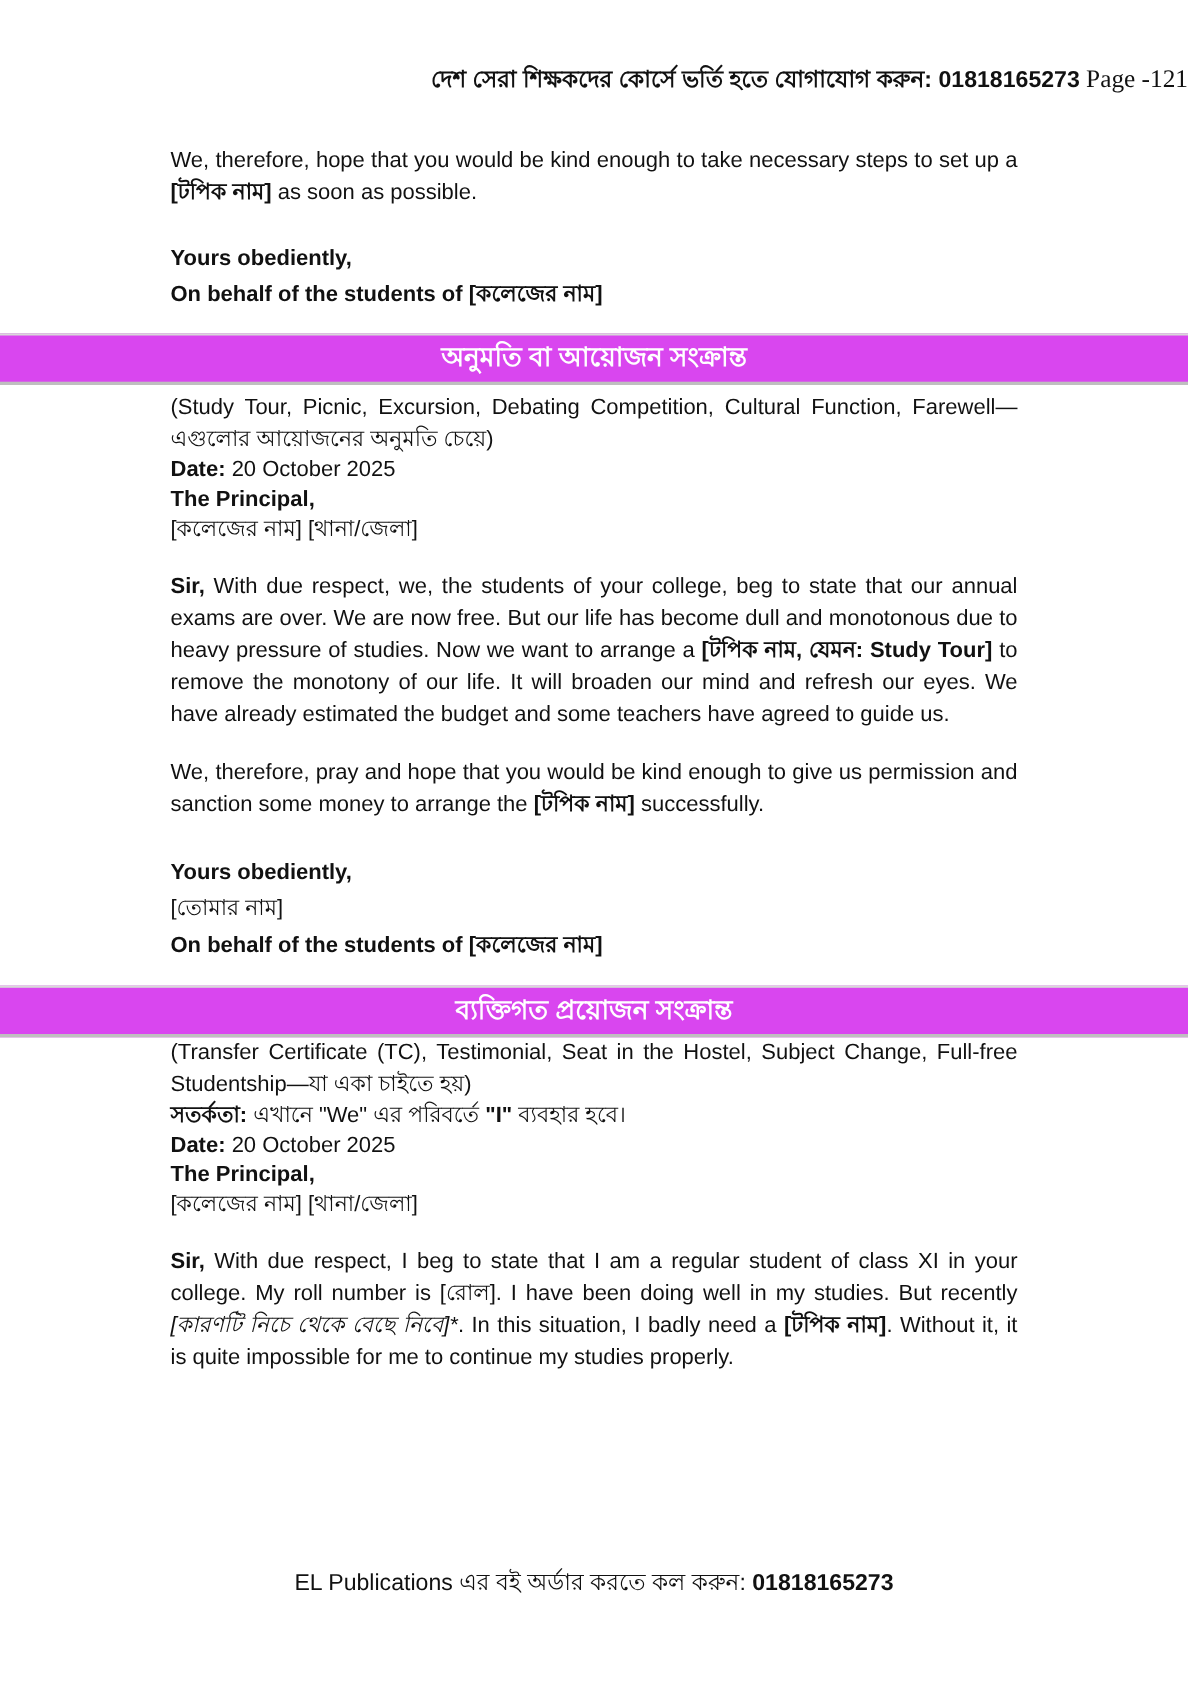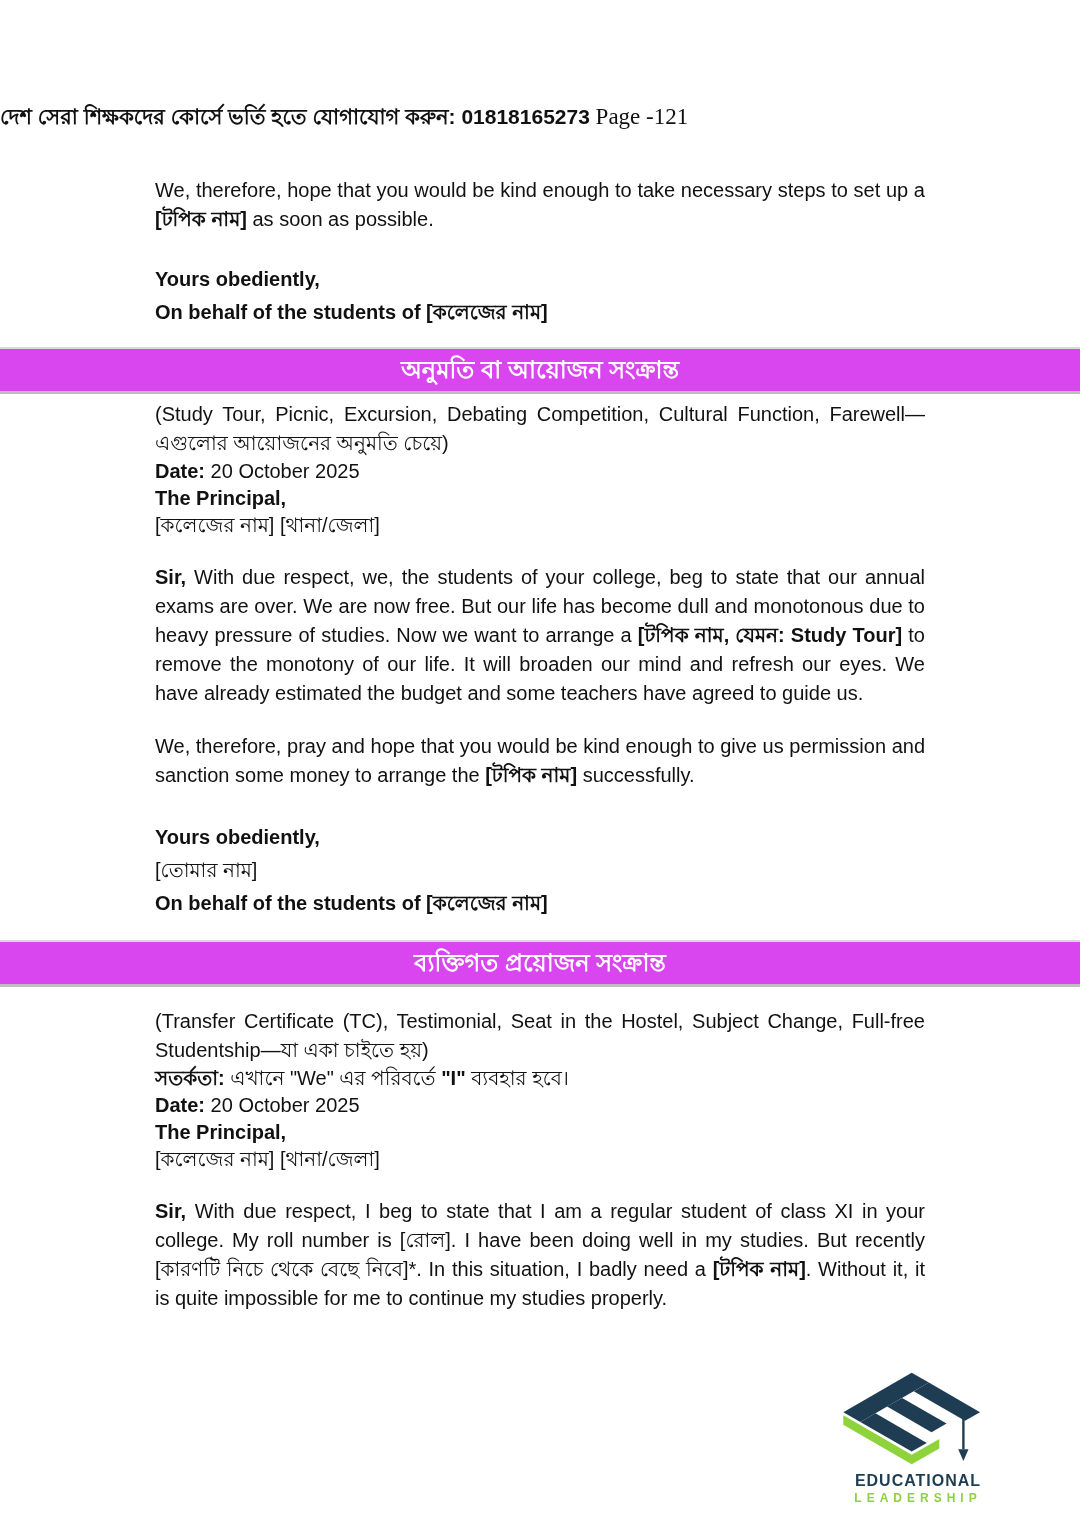--- a/index.html
+++ b/index.html
@@ -6,25 +6,25 @@
   .page{
     position:relative;
     width:1080px;height:1534px;
     margin:0 auto;
     background:#ffffff;
     font-family:"Liberation Sans",sans-serif;
     color:#111;
     overflow:hidden;
   }
   .b{font-weight:700;}
-  .i{}
+  .i{font-style:italic;}
   .s{font-family:"Liberation Serif",serif;font-weight:400;font-size:23px;}
   .header{
-    padding-top:104px;
-    text-align:left;
+    padding-top:59px;
+    text-align:right;
     font-size:21px;
     line-height:26px;
   }
   .content{padding:0 155px;}
   .para{font-size:20px;line-height:29px;margin:0;}
   .j{text-align:justify;margin-top:24px;}
   .sig div{font-size:20px;line-height:26px;}
   .sig .gap{margin-top:7px;}
   .banner{
     margin-top:22px;
@@ -84,40 +84,24 @@
       <div class="gap">[তোমার নাম]</div>
       <div class="b gap">On behalf of the students of [কলেজের নাম]</div>
     </div>
   </div>
 
   <div class="banner" style="margin-top:24px;">
     <span>ব্যক্তিগত প্রয়োজন সংক্রান্ত</span>
   </div>
 
   <div class="content">
-    <p class="para j" style="margin-top:20px;">(Transfer Certificate (TC), Testimonial, Seat in the Hostel, Subject Change, Full-free Studentship—যা একা চাইতে হয়)</p>
+    <p class="para j" style="margin-top:0;">(Transfer Certificate (TC), Testimonial, Seat in the Hostel, Subject Change, Full-free Studentship—যা একা চাইতে হয়)</p>
     <div class="meta"><span class="b">সতর্কতা:</span><span> এখানে "We" এর পরিবর্তে </span><span class="b">"I"</span><span> ব্যবহার হবে।</span></div>
     <div class="meta"><span class="b">Date:</span><span> 20 October 2025</span></div>
     <div class="meta b">The Principal,</div>
     <div class="meta">[কলেজের নাম] [থানা/জেলা]</div>
     <p class="para j"><span class="b">Sir,</span><span> With due respect, I beg to state that I am a regular student of class XI in your college. My roll number is [রোল]. I have been doing well in my studies. But recently </span><span class="i">[কারণটি নিচে থেকে বেছে নিবে]*</span><span>. In this situation, I badly need a </span><span class="b">[টপিক নাম]</span><span>. Without it, it is quite impossible for me to continue my studies properly.</span></p>
   </div>
 
+  <div class="footer-text"><span>EL Publications এর বই অর্ডার করতে কল করুন: </span><span class="b">01818165273</span></div>
 
-  <div class="logo">
-    <svg width="150" height="100" viewBox="0 0 190 125">
-
-      <polygon class="navy" points="87,0 108.7,12.5 22,62.5 0.4,50"></polygon>
-      <polygon class="navy" points="108.7,12.5 173.6,50 154.5,61 89.6,23.5"></polygon>
-      <polygon class="navy" points="74.9,32 131.2,64.5 112.1,75.5 55.8,43"></polygon>
-      <polygon class="navy" points="41.1,51.5 106.1,89 87,100 22,62.5"></polygon>
-
-      <polygon class="green" points="0.4,54 87,104 122,84 122,96 87,116 0.4,66"></polygon>
-
-      <rect class="navy" x="148" y="44" width="9" height="9"></rect>
-      <rect class="navy" x="151" y="53" width="3" height="44"></rect>
-      <polygon class="navy" points="146,97 159,97 152.5,112"></polygon>
-    </svg>
-    <div class="logo-l1">EDUCATIONAL</div>
-    <div class="logo-l2">LEADERSHIP</div>
-  </div>
 
 </div>
 
 </body></html>

